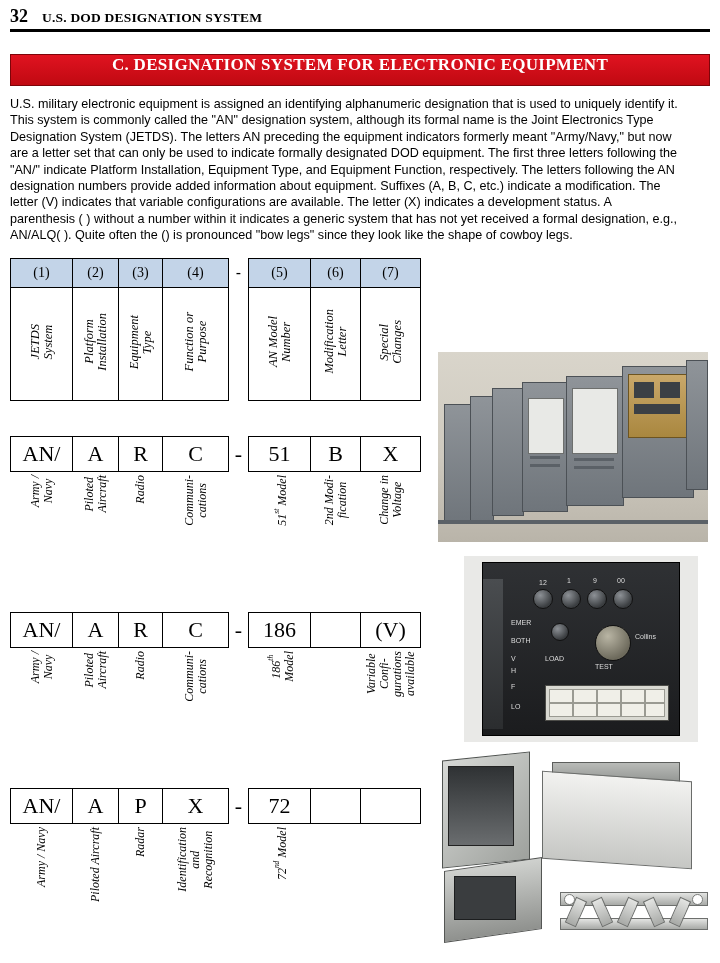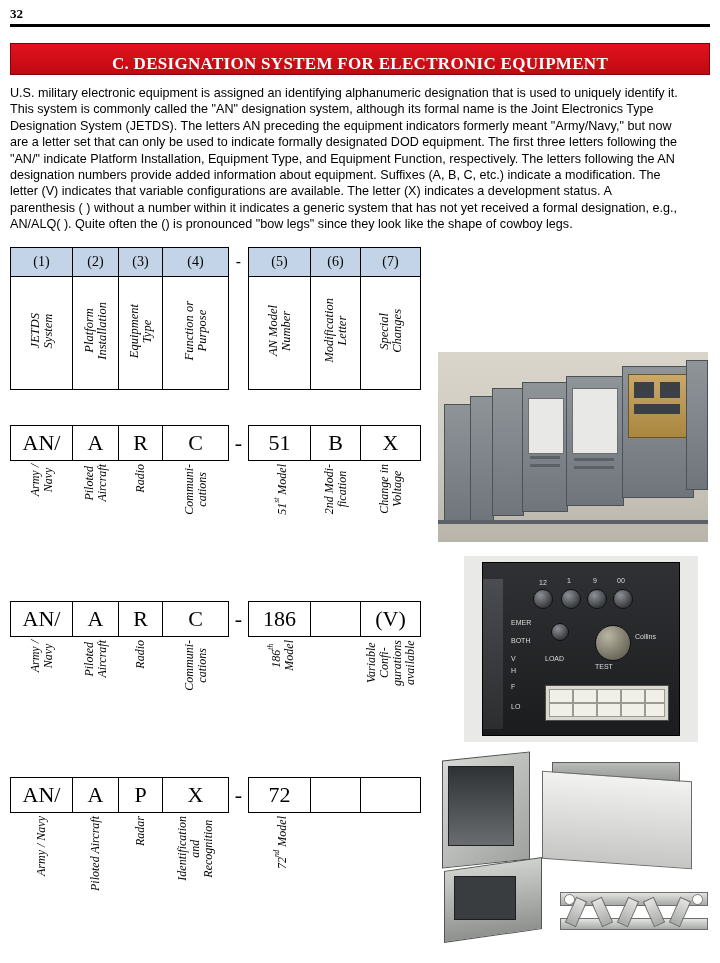--- a/index.html
+++ b/index.html
@@ -28,38 +28,38 @@
     display: flex;
     align-items: baseline;
     gap: 14px;
     border-bottom: 3px solid #000;
     padding-bottom: 2px;
     margin-bottom: 2px;
   }
   .header .pagenum {
     font-family: "Liberation Serif", serif;
     font-weight: bold;
-    font-size: 13px;
+    font-size: 18px;
   }
   .header .doctitle {
     font-family: "Liberation Serif", serif;
     font-weight: bold;
     font-size: 13.5px;
     letter-spacing: 0.2px;
   }
 
   
   .banner {
-    margin-top: 16px;
+    margin-top: 22px;
     background: #cf0a15;
     background: linear-gradient(to bottom, #e01320 0%, #c00911 100%);
     border: 1px solid #7e0409;
     height: 30px;
     display: flex;
-    align-items: flex-end;
+    align-items: flex-start;
     justify-content: center;
     position: relative;
   }
   .banner-text {
     color: #ffffff;
     font-family: "Liberation Serif", serif;
     font-weight: bold;
     font-size: 17px;
     letter-spacing: 0.3px;
     text-align: center;
@@ -288,20 +288,21 @@
     background:#ffffff; border:1px solid #7a7c7a;
   }
 </style>
 </head>
 <body>
 
 <div class="page">
 
   <div class="header">
     <span class="pagenum">32</span>
+    <span class="doctitle">U.S. DOD DESIGNATION SYSTEM</span>
   </div>
 
   <div class="banner">
     <span class="banner-text">C. DESIGNATION SYSTEM FOR ELECTRONIC EQUIPMENT</span>
   </div>
 
   <p class="body-text">U.S. military electronic equipment is assigned an identifying alphanumeric designation that is used to uniquely identify it. This system is commonly called the "AN" designation system, although its formal name is the Joint Electronics Type Designation System (JETDS). The letters AN preceding the equipment indicators formerly meant "Army/Navy," but now are a letter set that can only be used to indicate formally designated DOD equipment. The first three letters following the "AN/" indicate Platform Installation, Equipment Type, and Equipment Function, respectively. The letters following the AN designation numbers provide added information about equipment. Suffixes (A, B, C, etc.) indicate a modification. The letter (V) indicates that variable configurations are available. The letter (X) indicates a development status. A parenthesis ( ) without a number within it indicates a generic system that has not yet received a formal designation, e.g., AN/ALQ( ). Quite often the () is pronounced "bow legs" since they look like the shape of cowboy legs.</p>
 
   <table class="desig keytable">
     <colgroup>

